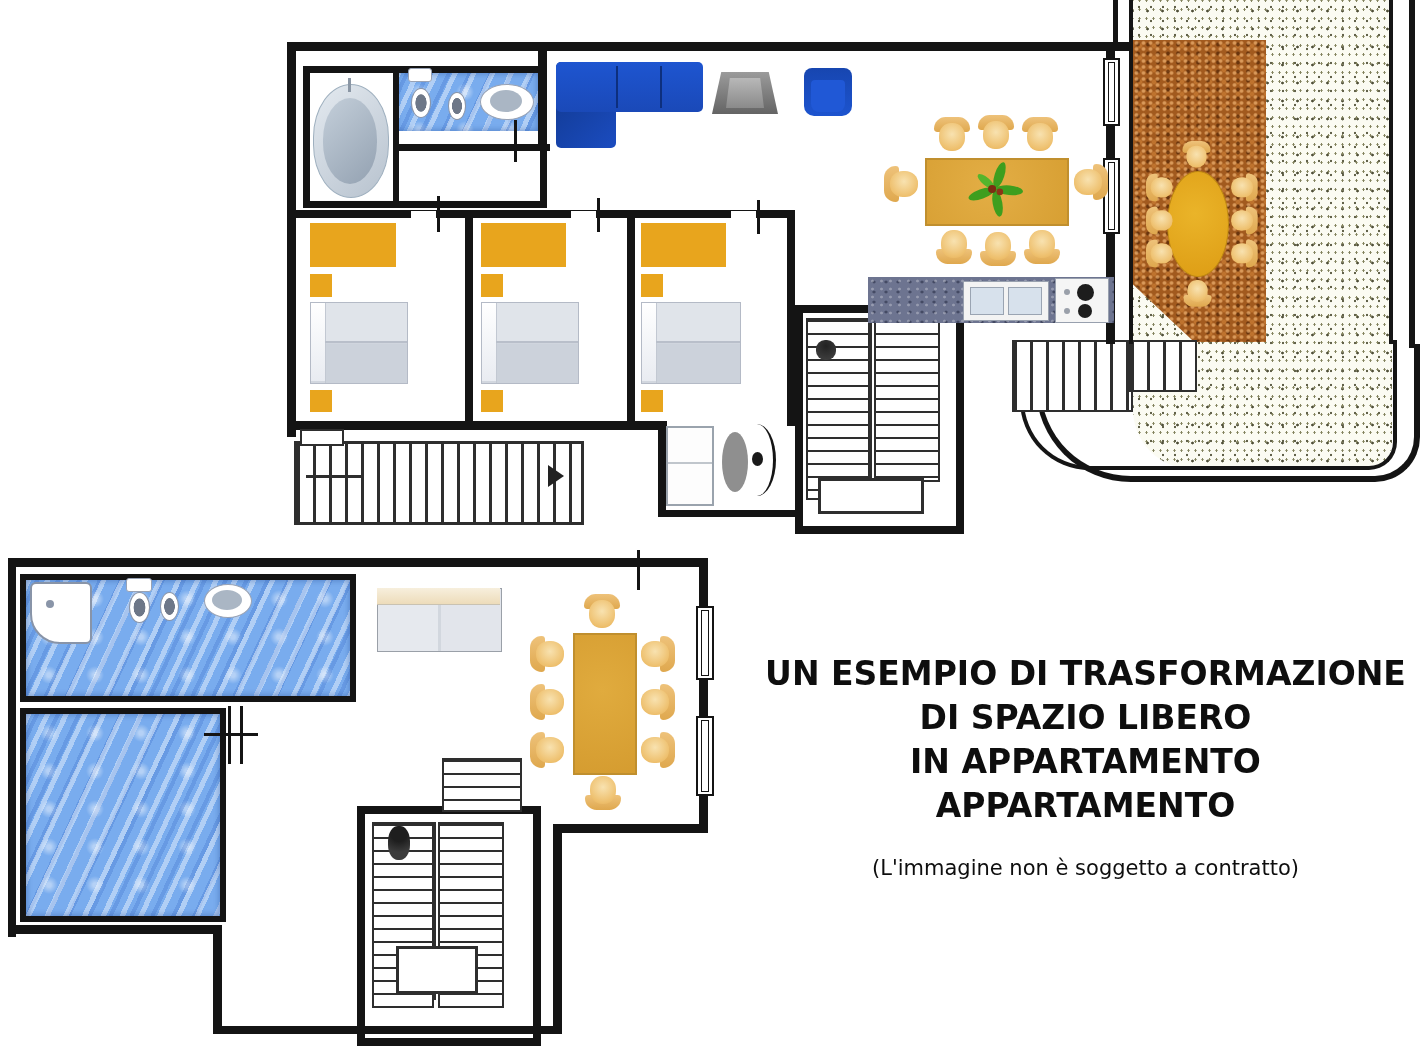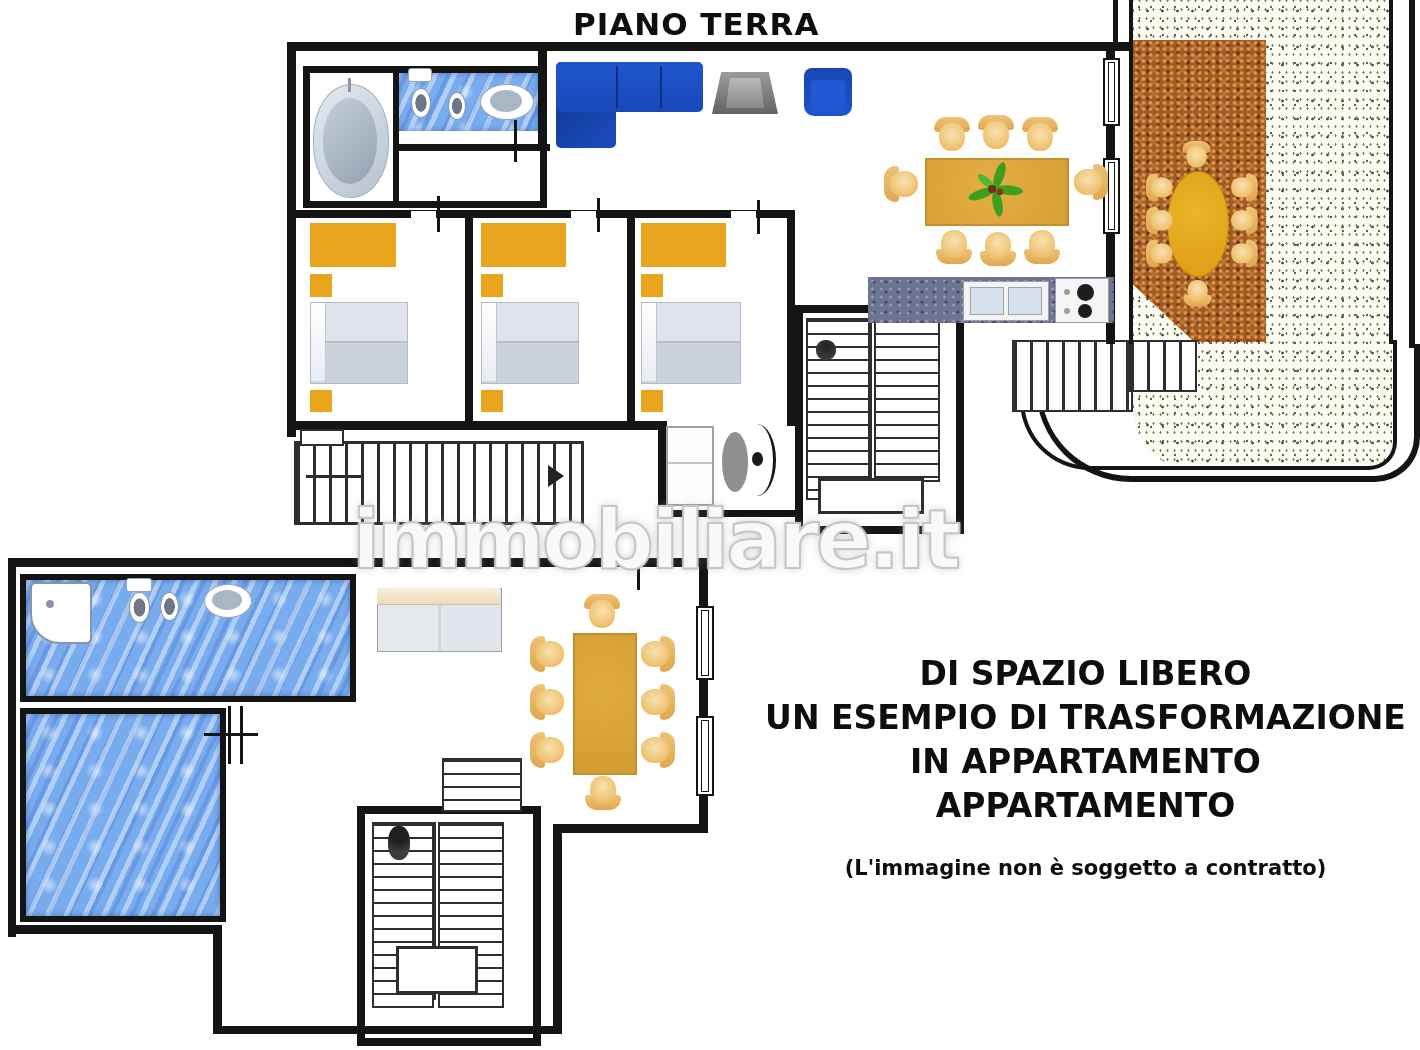--- a/index.html
+++ b/index.html
@@ -62,21 +62,21 @@
   .win i{position:absolute;left:3px;right:3px;top:2px;bottom:2px;border:1px solid #141414;display:block;}
   .roombox{border:6px solid #141414;background-clip:padding-box;z-index:4;}
   .tick{background:#141414;z-index:6;}
   
   .plan-title{position:absolute;font-weight:bold;font-size:31px;letter-spacing:1px;color:#0e0e0e;z-index:20;white-space:nowrap;}
   #watermark{position:absolute;left:352px;top:492px;z-index:30;font-size:82px;font-weight:bold;letter-spacing:-3px;
     color:rgba(255,255,255,.88);-webkit-text-stroke:2px #c6c6c6;
     text-shadow:0 0 2px #cfcfcf,0 0 8px rgba(150,150,150,.5);white-space:nowrap;pointer-events:none;}
   #caption{position:absolute;left:758px;top:652px;width:655px;text-align:center;z-index:20;color:#0e0e0e;}
   #caption .big{font-size:33px;font-weight:bold;line-height:44px;}
-  #caption .note{margin-top:28px;font-size:21px;font-weight:bold;}
+  #caption .note{margin-top:28px;font-size:21px;font-weight:normal;}
 </style>
 </head>
 <body>
 
 <div id="canvas">
 
   <i class="abs stipple" style="left:1133px;top:0;width:259px;height:469px;border-radius:0 0 26px 60px"></i>
   <i class="abs" style="left:1020px;top:340px;width:369px;height:126px;border-left:4px solid #151515;border-bottom:4px solid #151515;border-right:4px solid #151515;border-bottom-left-radius:70px;border-bottom-right-radius:28px;z-index:2"></i>
   <i class="abs" style="left:1036px;top:344px;width:373px;height:132px;border-left:5px solid #141414;border-bottom:6px solid #141414;border-right:6px solid #141414;border-bottom-left-radius:95px;border-bottom-right-radius:45px;z-index:2"></i>
   <i class="abs" style="left:1389px;top:0;width:4px;height:344px;background:#151515;z-index:2"></i>
@@ -258,24 +258,22 @@
     </span>
 
   <i class="abs treads-h" style="left:442px;top:758px;width:76px;height:50px;z-index:5"></i>
   <i class="abs" style="left:357px;top:806px;width:168px;height:224px;border:8px solid #141414;background:#fff;z-index:4"></i>
   <i class="abs treads-h" style="left:372px;top:822px;width:58px;height:182px"></i>
   <i class="abs treads-h" style="left:438px;top:822px;width:62px;height:182px"></i>
   <i class="abs" style="left:432px;top:822px;width:4px;height:178px;background:#2e2e2e;z-index:5"></i>
   <i class="abs" style="left:396px;top:946px;width:76px;height:42px;border:3px solid #2e2e2e;background:#fff;z-index:5"></i>
   <i class="abs" style="left:388px;top:826px;width:22px;height:34px;background:radial-gradient(circle at 50% 22%,#1e1e1e 28%,#3c3c3c 65%);border-radius:45%;z-index:6"></i>
 
-  <div class="plan-title" style="left:573px;top:6px">PIANO TERRA</div>
-
-  <div id="watermark">immobiliare.it</div>
+
 
   <div id="caption">
+    <div class="big">UN ESEMPIO DI TRASFORMAZIONE</div>
     <div class="big">DI SPAZIO LIBERO</div>
-    <div class="big">UN ESEMPIO DI TRASFORMAZIONE</div>
     <div class="big">IN APPARTAMENTO APPARTAMENTO</div>
     <div class="note">(L'immagine non è soggetto a contratto)</div>
   </div>
 
 </div>
 
 </body></html>

